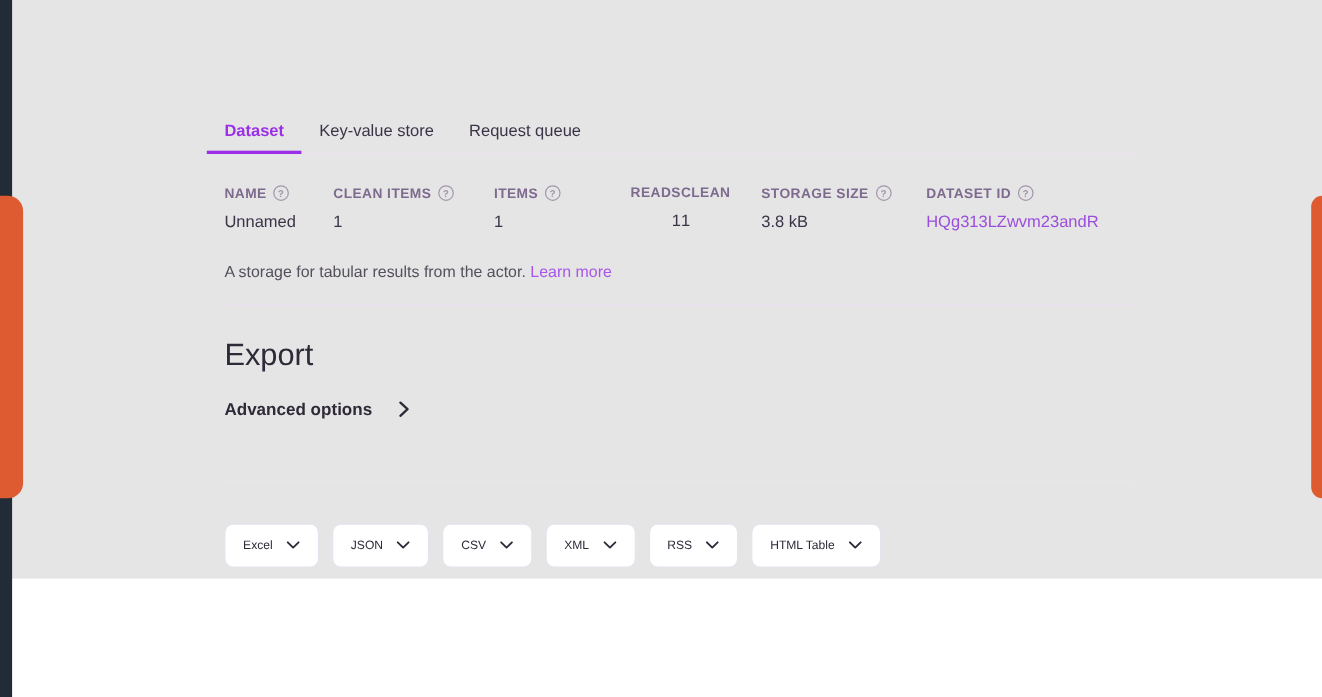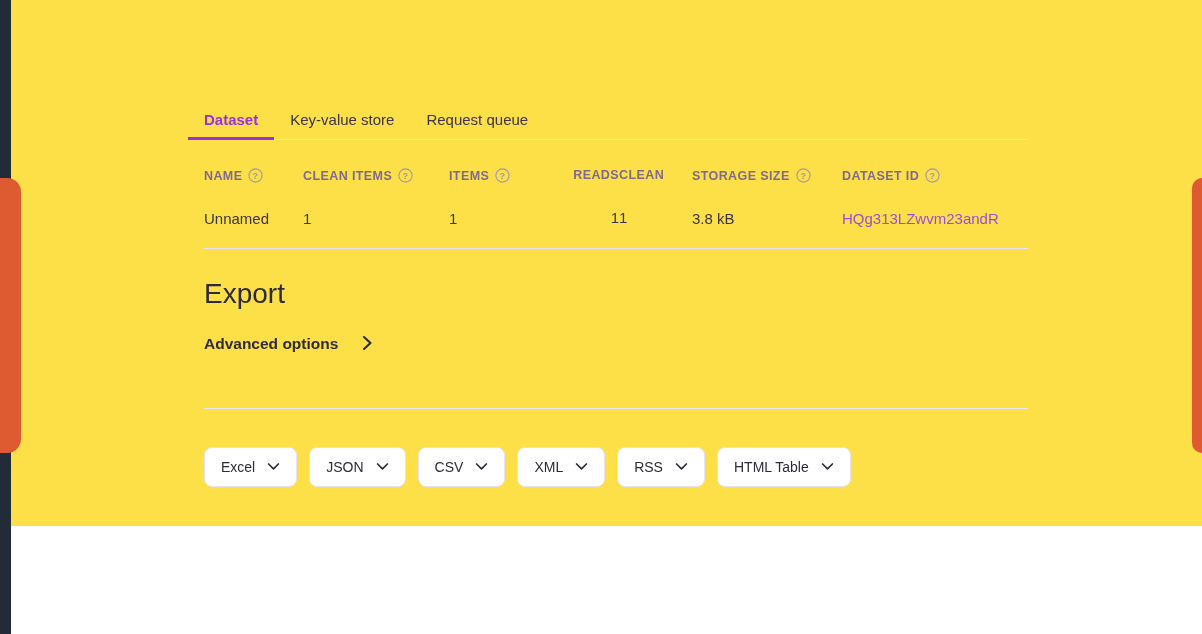--- a/index.html
+++ b/index.html
@@ -6,21 +6,21 @@
   html, body {
     margin: 0; padding: 0;
     width: 1202px; height: 634px;
     background: #ffffff;
     font-family: "Liberation Sans", sans-serif;
     overflow: hidden;
   }
   #root {
     position: relative;
     width: 1202px; height: 526px;
-    background: #fde047;
+    background: #e5e5e5;
   }
 
   
   .nav-rail {
     position: absolute; left: 0; top: 0;
     width: 11px; height: 634px;
     background: #222b38;
   }
   .drawer-handle-left {
     position: absolute; left: 0; top: 178px;
@@ -88,21 +88,21 @@
     display: flex;
     align-items: center;
     gap: 6px;
     font-size: 12.5px;
     font-weight: 700;
     letter-spacing: 0.4px;
     color: #7e6a8e;
     white-space: nowrap;
   }
   .stat-value {
-    margin-top: 27px;
+    margin-top: 10px;
     font-size: 15px;
     color: #3b3347;
     white-space: nowrap;
   }
   .stat-value.link { color: #9b4ddb; cursor: pointer; }
 
   .help-icon {
     display: inline-flex;
     align-items: center;
     justify-content: center;
@@ -165,21 +165,21 @@
   }
   .exp-btn {
     display: inline-flex;
     align-items: center;
     gap: 12px;
     height: 40px;
     padding: 0 16px;
     border: 1px solid #e7e2ee;
     border-radius: 8px;
     background: #ffffff;
-    font-size: 14px;
+    font-size: 11px;
     color: #2f2a38;
     cursor: pointer;
     white-space: nowrap;
   }
   .chev-down { display: inline-flex; }
 </style>
 </head>
 <body>
 
 <div id="root">
@@ -281,20 +281,24 @@
                 <text x="7.5" y="10.8" font-size="9" fill="#a396ad" text-anchor="middle" font-family="Liberation Sans, sans-serif">?</text>
               </svg>
           </span>
         </div>
         <div class="stat-value link">HQg313LZwvm23andR</div>
       </div>
 
     </div>
 
     
+    <div class="desc">
+      <span>A storage for tabular results from the actor.</span>
+      <span class="learn">Learn more</span>
+    </div>
 
     <div class="divider-lavender"></div>
 
     
     <div class="export-title">Export</div>
 
     <div class="adv-options">
       <span>Advanced options</span>
       <span class="chev-right">
         <svg width="11" height="16" viewBox="0 0 11 16">

